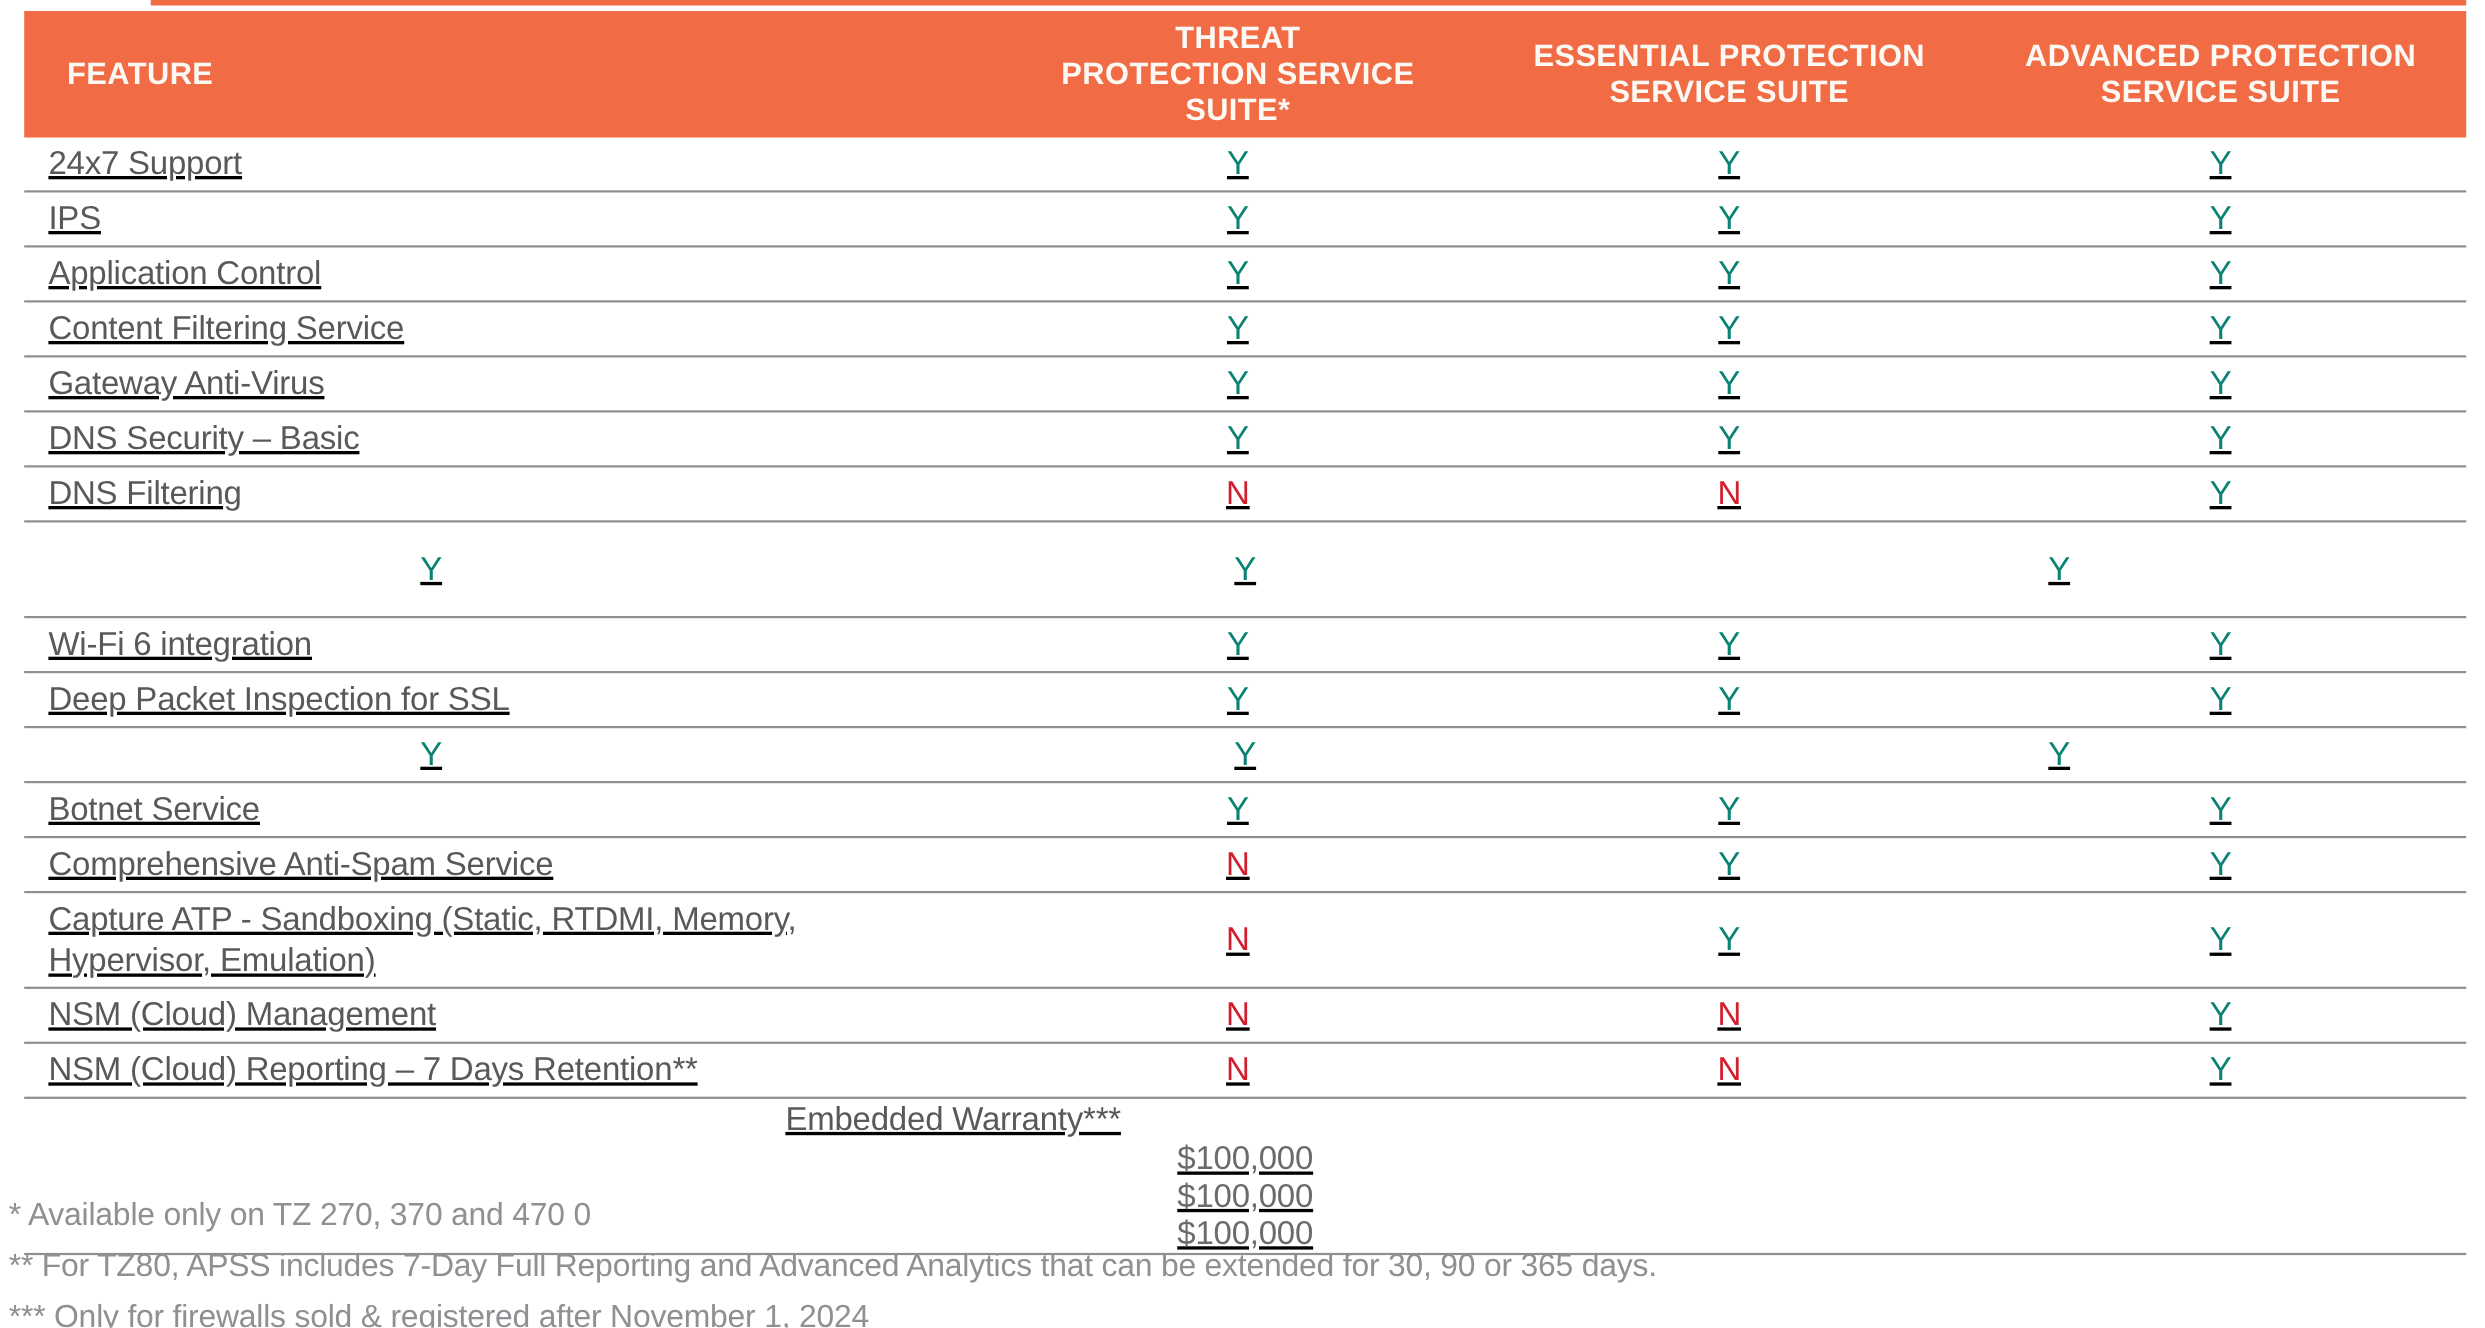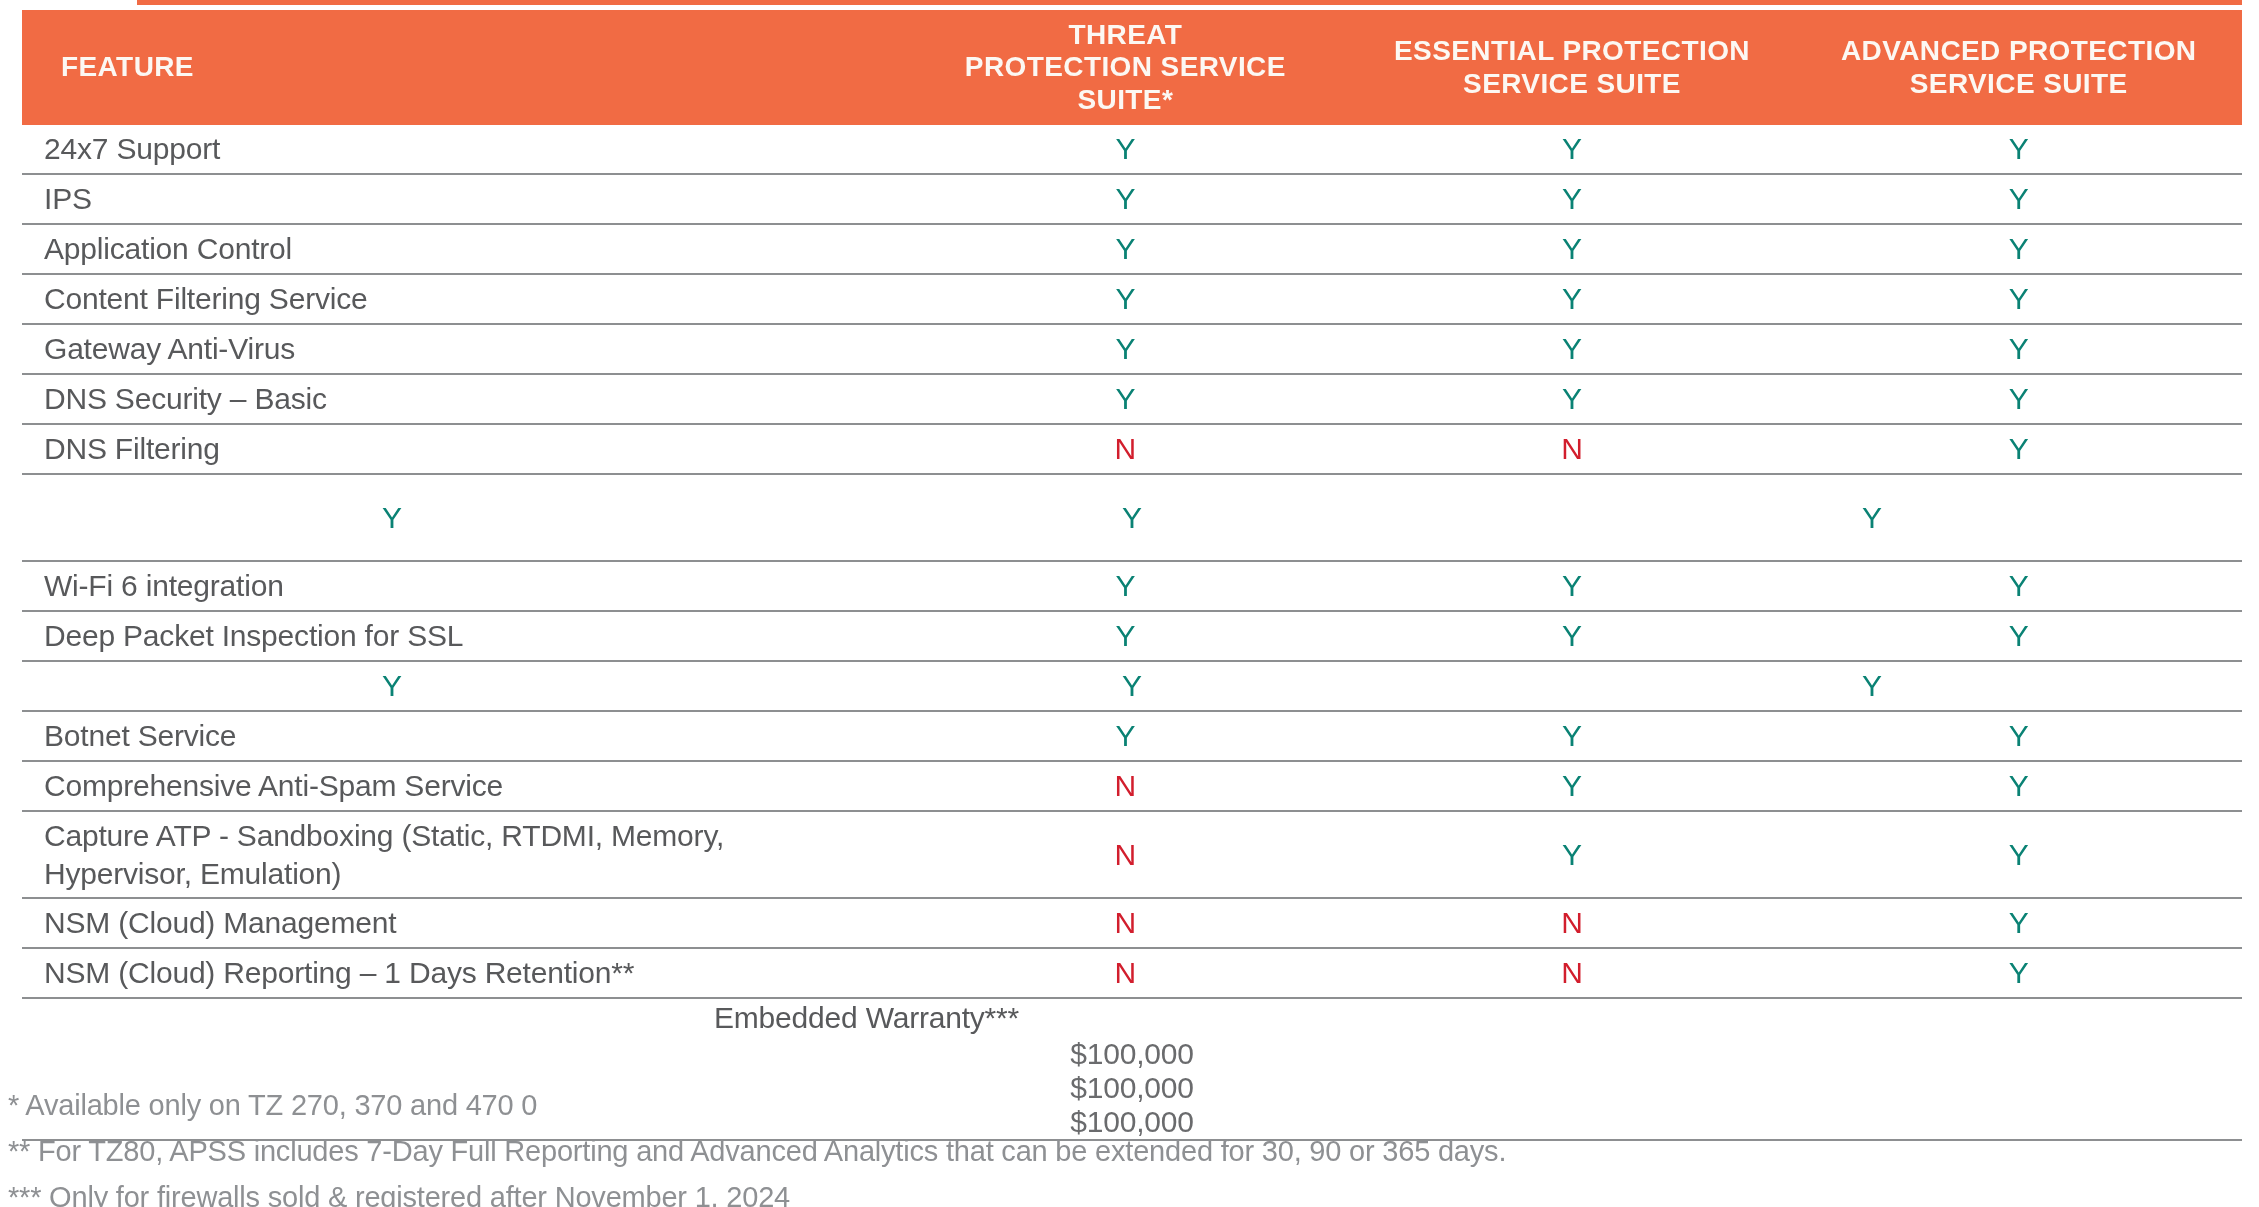--- a/index.html
+++ b/index.html
@@ -40,20 +40,21 @@
   }
   .th-col {
     flex: 1;
     text-align: center;
   }
   .row {
     display: flex;
     align-items: center;
     min-height: 50px;
     border-bottom: 2px solid var(--divider, #8D8F91);
+    text-decoration: underline;
   }
   .row.two-line { min-height: 87px; }
   .row.last { min-height: 56px; flex-direction: column; }
   .cell-feature {
     width: 880px;
     padding-left: 22px;
     font-size: 30px;
     color: var(--feature-text, #58595B);
     line-height: 1.26;
     white-space: pre-line;
@@ -177,21 +178,21 @@
         <div class="cell-val val-yes">Y</div>
         <div class="cell-val val-yes">Y</div>
       </div>
       <div class="row">
         <div class="cell-feature">NSM (Cloud) Management</div>
         <div class="cell-val val-no">N</div>
         <div class="cell-val val-no">N</div>
         <div class="cell-val val-yes">Y</div>
       </div>
       <div class="row">
-        <div class="cell-feature">NSM (Cloud) Reporting – 1 Days Retention**</div>
+        <div class="cell-feature">NSM (Cloud) Reporting – 7 Days Retention**</div>
         <div class="cell-val val-no">N</div>
         <div class="cell-val val-no">N</div>
         <div class="cell-val val-yes">Y</div>
       </div>
       <div class="row last">
         <div class="cell-feature">Embedded Warranty***</div>
         <div class="cell-val val-money">$100,000</div>
         <div class="cell-val val-money">$100,000</div>
         <div class="cell-val val-money">$100,000</div>
       </div>

